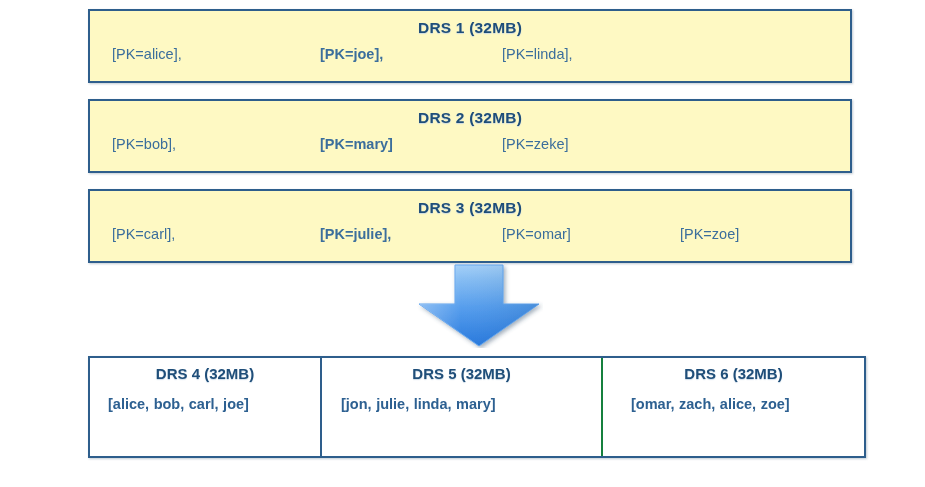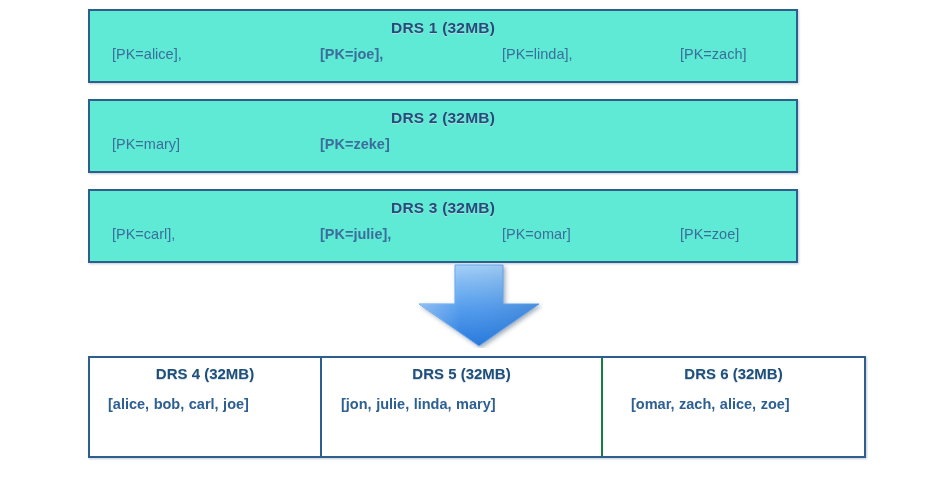--- a/index.html
+++ b/index.html
@@ -23,23 +23,23 @@
     top: 0;
     width: 925px;
     height: 487px;
     background: #ffffff;
   }
 
   
   .drs-source-box {
     position: absolute;
     left: 88px;
-    width: 710px;
-    box-sizing: border-box;
-    background: #5eead4;
+    width: 764px;
+    box-sizing: border-box;
+    background: #fef9c3;
     border: 2px solid #2E5E8C;
     box-shadow: 1px 1px 2px rgba(120,140,160,0.45);
   }
   .drs-source-box.box-1 { top: 9px;   height: 74px; }
   .drs-source-box.box-2 { top: 99px;  height: 74px; }
   .drs-source-box.box-3 { top: 189px; height: 74px; }
 
   .drs-title {
     text-align: center;
     font-size: 15.5px;
@@ -128,27 +128,27 @@
 <body>
 
 <div id="diagram-canvas">
 
   <div class="drs-source-box box-1">
     <div class="drs-title">DRS 1 (32MB)</div>
     <div class="pk-row">
       <span class="pk-cell">[PK=alice],</span>
       <span class="pk-cell">[PK=joe],</span>
       <span class="pk-cell">[PK=linda],</span>
-      <span class="pk-cell">[PK=zach]</span>
     </div>
   </div>
 
   <div class="drs-source-box box-2">
     <div class="drs-title">DRS 2 (32MB)</div>
     <div class="pk-row">
+      <span class="pk-cell">[PK=bob],</span>
       <span class="pk-cell">[PK=mary]</span>
       <span class="pk-cell">[PK=zeke]</span>
     </div>
   </div>
 
   <div class="drs-source-box box-3">
     <div class="drs-title">DRS 3 (32MB)</div>
     <div class="pk-row">
       <span class="pk-cell">[PK=carl],</span>
       <span class="pk-cell">[PK=julie],</span>

